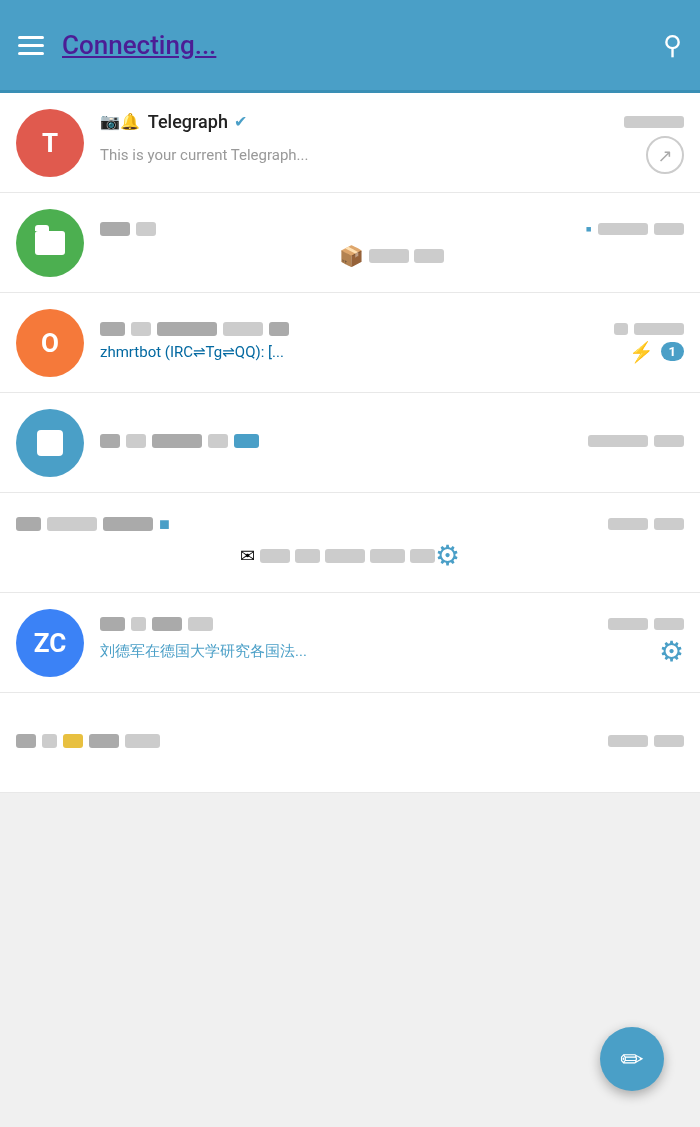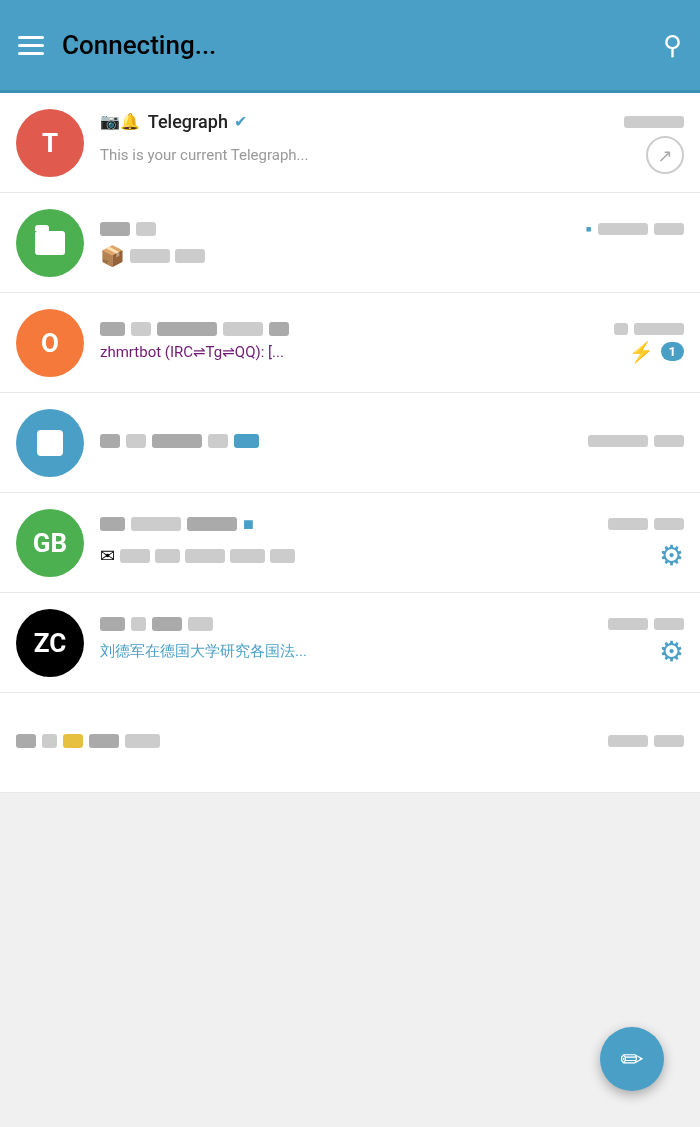--- a/index.html
+++ b/index.html
@@ -32,23 +32,24 @@
       cursor: pointer;
     }
     .hamburger-icon span {
       width: 26px;
       height: 3px;
       background: white;
       border-radius: 2px;
       display: block;
     }
     .header-title {
-      color: #000000;
+      color: #4c1d95;
       font-size: 26px;
       font-weight: 500;
+      text-decoration: underline;
     }
     .search-icon {
       color: white;
       font-size: 26px;
       cursor: pointer;
     }
 
     
     .chat-list {
       background: white;
@@ -78,21 +79,21 @@
       margin-right: 16px;
       position: relative;
       overflow: hidden;
     }
 
     .avatar-t { background: #e05a4e; }
     .avatar-green { background: #4caf50; }
     .avatar-orange { background: #f5793a; }
     .avatar-blue { background: #4a9fc7; }
     .avatar-gb { background: #4caf50; }
-    .avatar-zc { background: #000000; }
+    .avatar-zc { background: #3b82f6; }
     .avatar-sm { background: #9c6abf; }
 
     .avatar-letter {
       font-size: 26px;
       font-weight: bold;
       color: white;
     }
 
     
     .avatar-folder-inner {
@@ -144,35 +145,35 @@
 
     .verified-badge {
       color: #4a9fc7;
       font-size: 16px;
       flex-shrink: 0;
     }
 
     .chat-meta {
       display: flex;
       align-items: center;
-      justify-content: space-between;
+      justify-content: center;
       gap: 0;
     }
 
     .chat-preview {
       font-size: 15px;
       color: #999;
       white-space: nowrap;
       overflow: hidden;
       text-overflow: ellipsis;
       flex: 1;
     }
 
     .chat-preview.colored {
-      color: #701a75;
+      color: #0369a1;
     }
 
     .chat-preview.colored-zc {
       color: #4a9fc7;
     }
 
     .chat-right-meta {
       display: flex;
       align-items: center;
       gap: 6px;
@@ -376,23 +377,20 @@
         </div>
         <div style="display:flex;align-items:center;gap:6px;">
           <span class="redacted redacted-time" style="width:60px;"></span>
           <span class="redacted redacted-time" style="width:30px;"></span>
         </div>
       </div>
     </div>
   </div>
 
   <div class="chat-item">
-    <div class="avatar avatar-gb">
-      <span class="avatar-letter">GB</span>
-    </div>
     <div class="chat-content">
       <div class="chat-top">
         <div class="chat-name-row">
           <span class="redacted redacted-dark" style="width:25px;"></span>
           <span class="redacted" style="width:50px;"></span>
           <span class="redacted redacted-dark" style="width:50px;"></span>
           <span style="color:#4a9fc7;font-size:18px;">■</span>
         </div>
         <div style="display:flex;align-items:center;gap:6px;">
           <span class="redacted redacted-time" style="width:40px;"></span>

